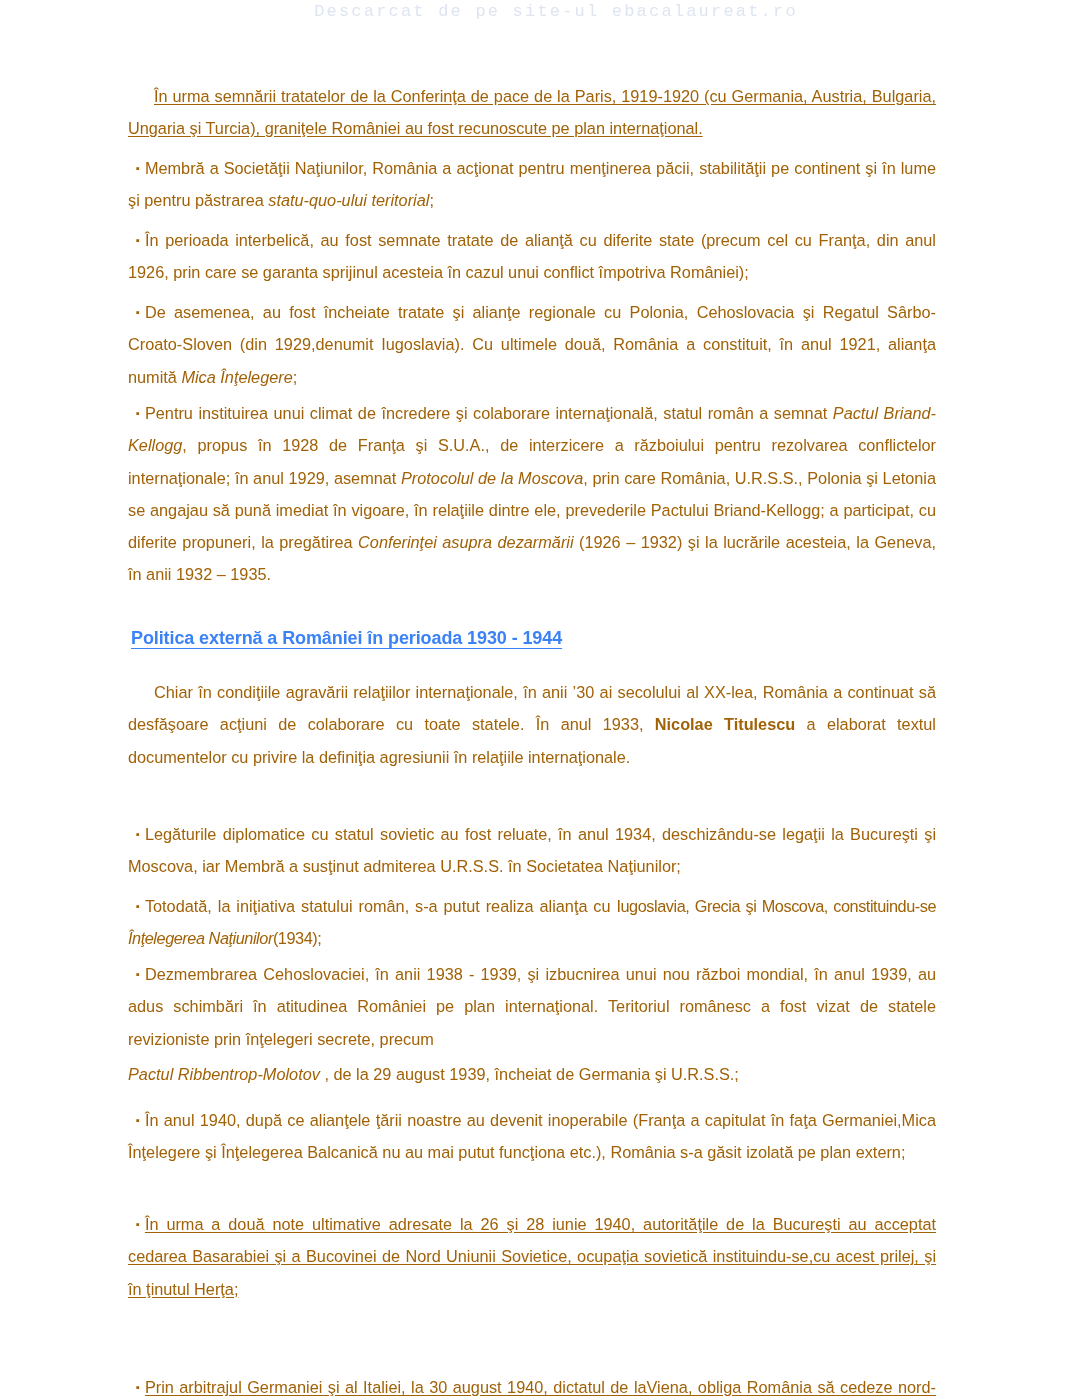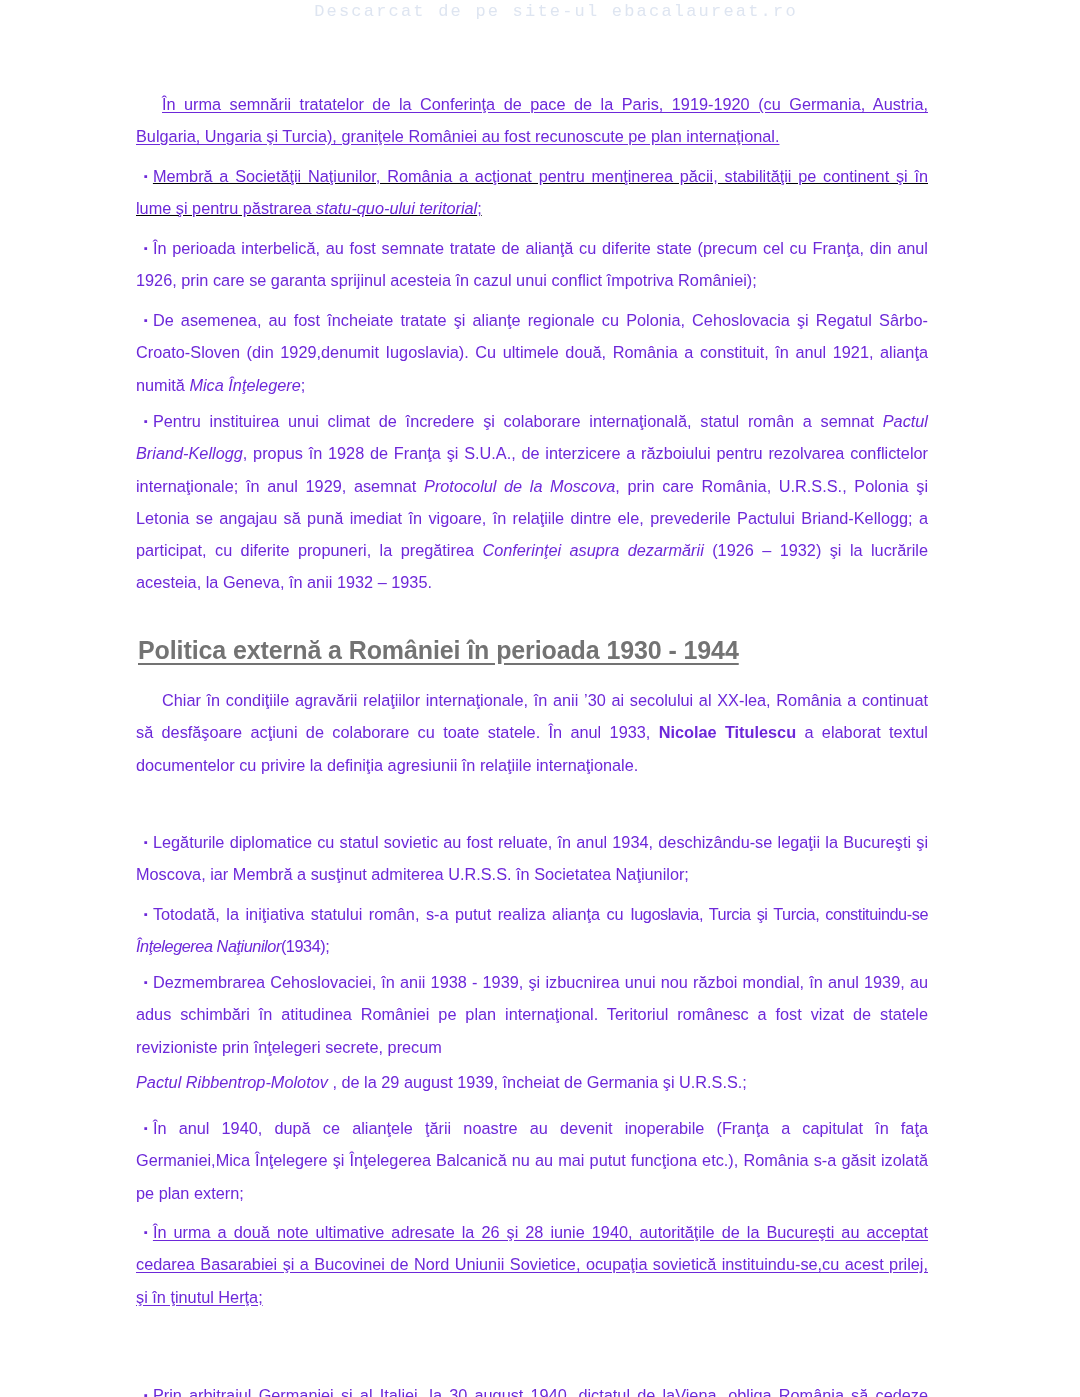--- a/index.html
+++ b/index.html
@@ -31,24 +31,24 @@
   }
 
   #page {
     position: absolute;
     top: 0;
     left: 128px;
     width: 808px;
   }
 
   p {
-    margin: 8px;
+    margin: 0;
     font-size: 16.3px;
     line-height: 1.98;
-    color: #6d28d9;
+    color: #a16207;
   }
 
   
   .para {
     text-align: justify;
     text-justify: inter-word;
   }
 
   .u {
     text-decoration: underline;
@@ -62,38 +62,38 @@
     display: inline-block;
     font-size: 11px;
     vertical-align: 2px;
     margin-right: 5px;
     margin-left: 8px;
   }
 
   .indent-first { text-indent: 26px; }
 
   h2 {
-    margin: 10px;
-    font-size: 25px;
+    margin: 3px;
+    font-size: 18px;
     font-weight: 600;
     line-height: 1.5;
     letter-spacing: -0.1px;
     text-decoration: underline;
     text-underline-offset: 4px;
-    color: #737373;
+    color: #3b82f6;
   }
 
   .cond {
     font-stretch: condensed;
     letter-spacing: -0.45px;
   }
 
   
   .b-p1   { position: absolute; top: 80px;   width: 808px; }
-  .b-p2   { position: absolute; top: 152px;  width: 808px; text-decoration: underline; }
+  .b-p2   { position: absolute; top: 152px;  width: 808px; }
   .b-p3   { position: absolute; top: 224px;  width: 808px; }
   .b-p4   { position: absolute; top: 296px;  width: 808px; }
   .b-p5   { position: absolute; top: 397px;  width: 808px; }
   .b-h1   { position: absolute; top: 622px;  width: 808px; }
   .b-p6   { position: absolute; top: 676px;  width: 808px; }
   .b-p7   { position: absolute; top: 818px;  width: 808px; }
   .b-p8   { position: absolute; top: 890px;  width: 808px; }
   .b-p9   { position: absolute; top: 958px;  width: 808px; }
   .b-p10  { position: absolute; top: 1058px; width: 808px; }
   .b-p11  { position: absolute; top: 1104px; width: 808px; }
@@ -148,21 +148,21 @@
   </div>
 
   <div class="b-p7">
     <p class="para">
       <span class="bullet">▪</span><span>Legăturile diplomatice cu statul sovietic au fost reluate, în anul 1934, deschizându-se legaţii la Bucureşti şi Moscova, iar Membră a susţinut admiterea U.R.S.S. în Societatea Naţiunilor;</span>
     </p>
   </div>
 
   <div class="b-p8">
     <p class="para">
-      <span class="bullet">▪</span><span>Totodată, la iniţiativa statului român, s-a putut realiza alianţa cu </span><span class="cond">Iugoslavia, Turcia şi Turcia, constituindu-</span><span class="cond">se </span><span class="it cond">Înţelegerea Naţiunilor</span><span class="cond">(1934);</span>
+      <span class="bullet">▪</span><span>Totodată, la iniţiativa statului român, s-a putut realiza alianţa cu </span><span class="cond">Iugoslavia, Grecia şi Moscova, constituindu-</span><span class="cond">se </span><span class="it cond">Înţelegerea Naţiunilor</span><span class="cond">(1934);</span>
     </p>
   </div>
 
   <div class="b-p9">
     <p class="para">
       <span class="bullet">▪</span><span>Dezmembrarea Cehoslovaciei, în anii 1938 - 1939, şi izbucnirea unui nou război mondial, în anul 1939, au adus schimbări în atitudinea României pe plan internaţional. Teritoriul românesc a fost vizat de statele revizioniste prin înţelegeri secrete, precum</span>
     </p>
   </div>
 
   <div class="b-p10">

